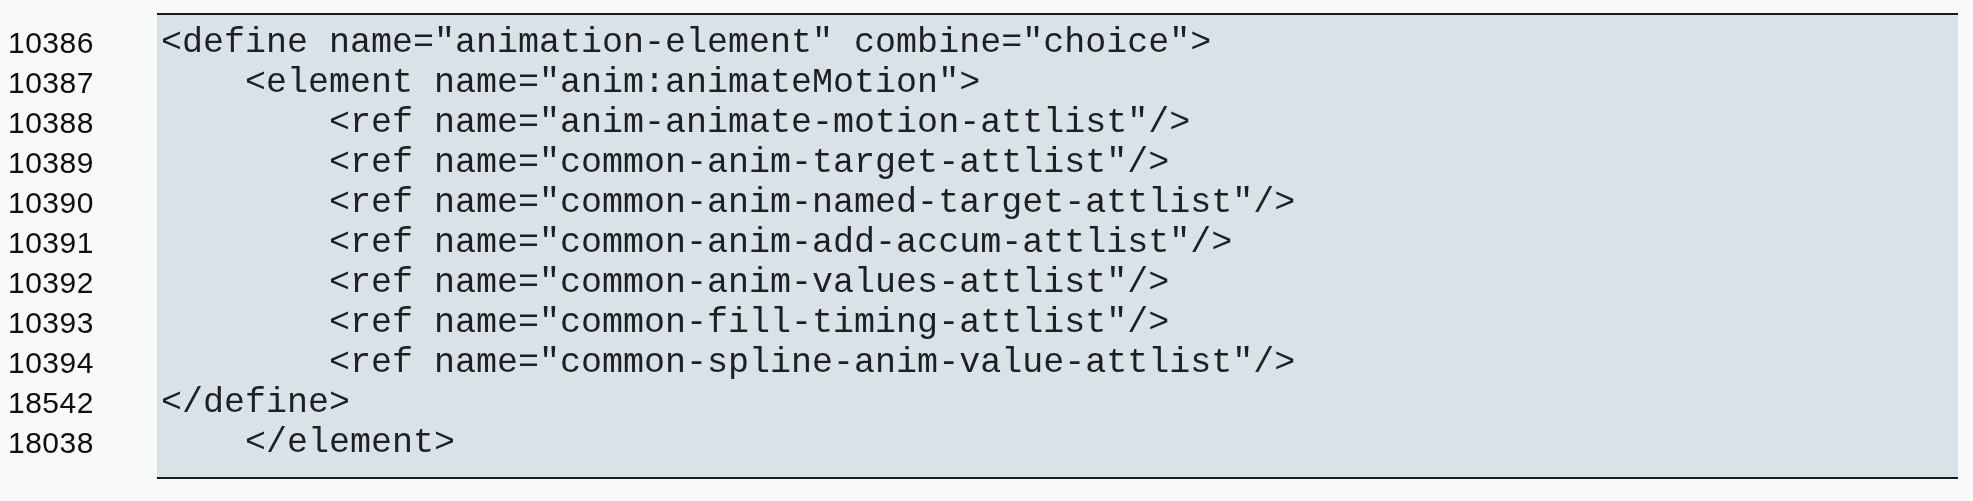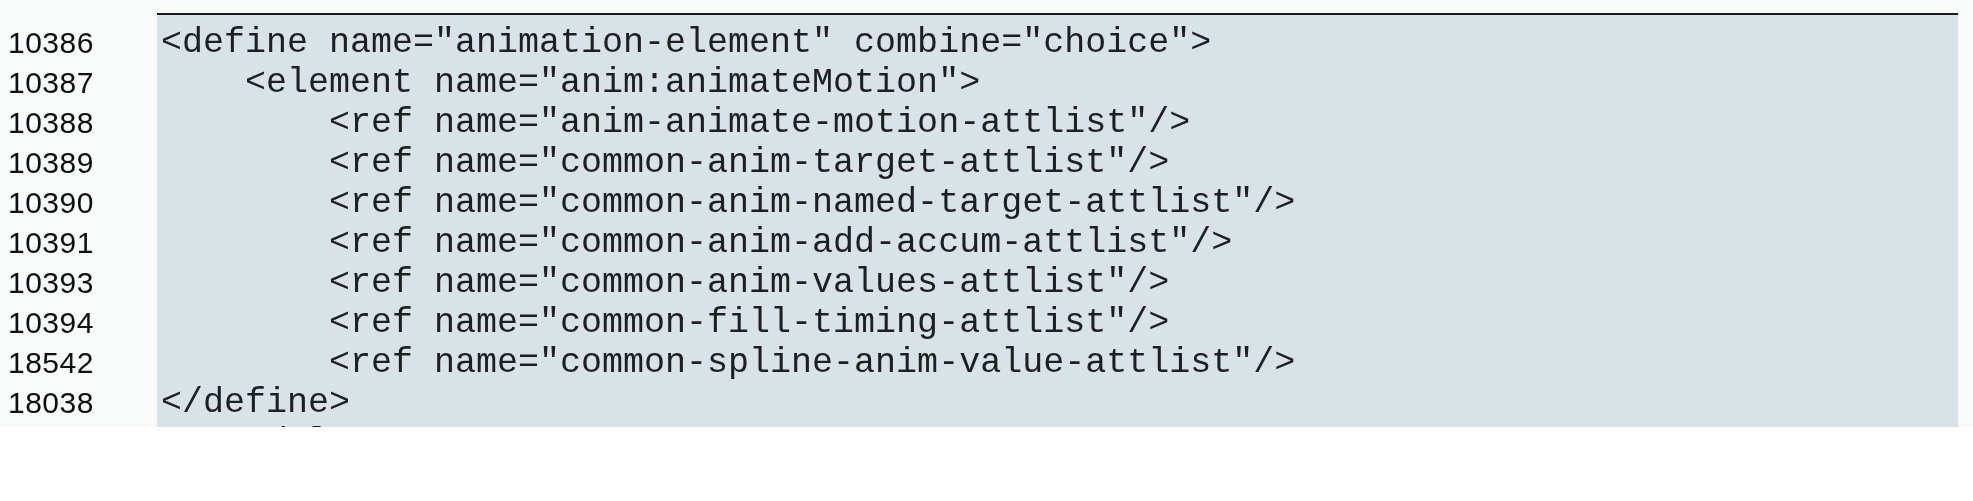--- a/index.html
+++ b/index.html
@@ -2,21 +2,21 @@
 <html style="--page-bg: #f8fafa; --block-bg: #d9e2e6; --border-color: #17191b; --code-color: #1c2022; --num-color: #0d0f10;"><head>
 <meta charset="utf-8">
 <style>
   html, body {
     margin: 0;
     padding: 0;
   }
   .page {
     position: relative;
     width: 1973px;
-    height: 427px;
+    height: 501px;
     background: var(--page-bg, #f8fafa);
     overflow: hidden;
     font-family: "Liberation Sans", sans-serif;
   }
   .gutter {
     position: absolute;
     left: 8px;
     top: 23px;
     width: 140px;
     color: var(--num-color, #0d0f10);
@@ -54,20 +54,21 @@
 
 <div class="page">
 
   <div class="gutter">
     <div class="line-no">10386</div>
     <div class="line-no">10387</div>
     <div class="line-no">10388</div>
     <div class="line-no">10389</div>
     <div class="line-no">10390</div>
     <div class="line-no">10391</div>
+    <div class="line-no">10392</div>
     <div class="line-no">10393</div>
     <div class="line-no">10394</div>
     <div class="line-no">18542</div>
     <div class="line-no">18038</div>
   </div>
 
   <div class="codeblock">
     <div class="code-line">&lt;define name="animation-element" combine="choice"&gt;</div>
     <div class="code-line">    &lt;element name="anim:animateMotion"&gt;</div>
     <div class="code-line">        &lt;ref name="anim-animate-motion-attlist"/&gt;</div>

